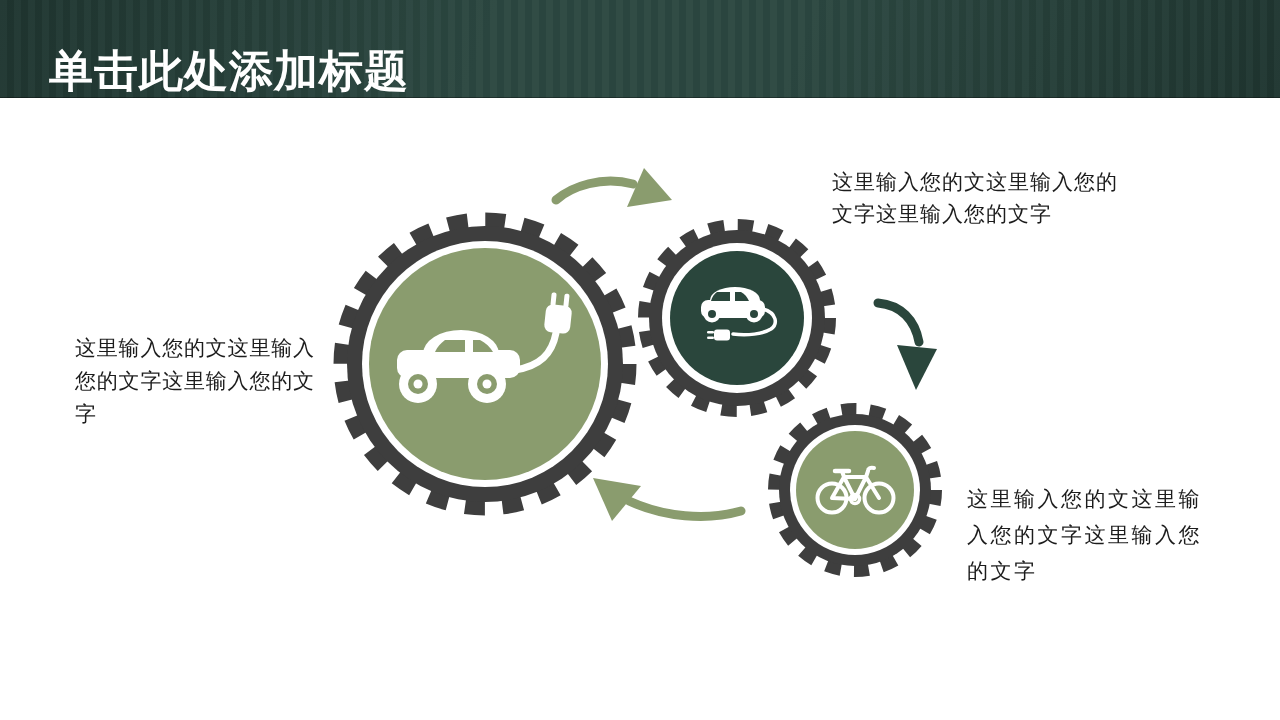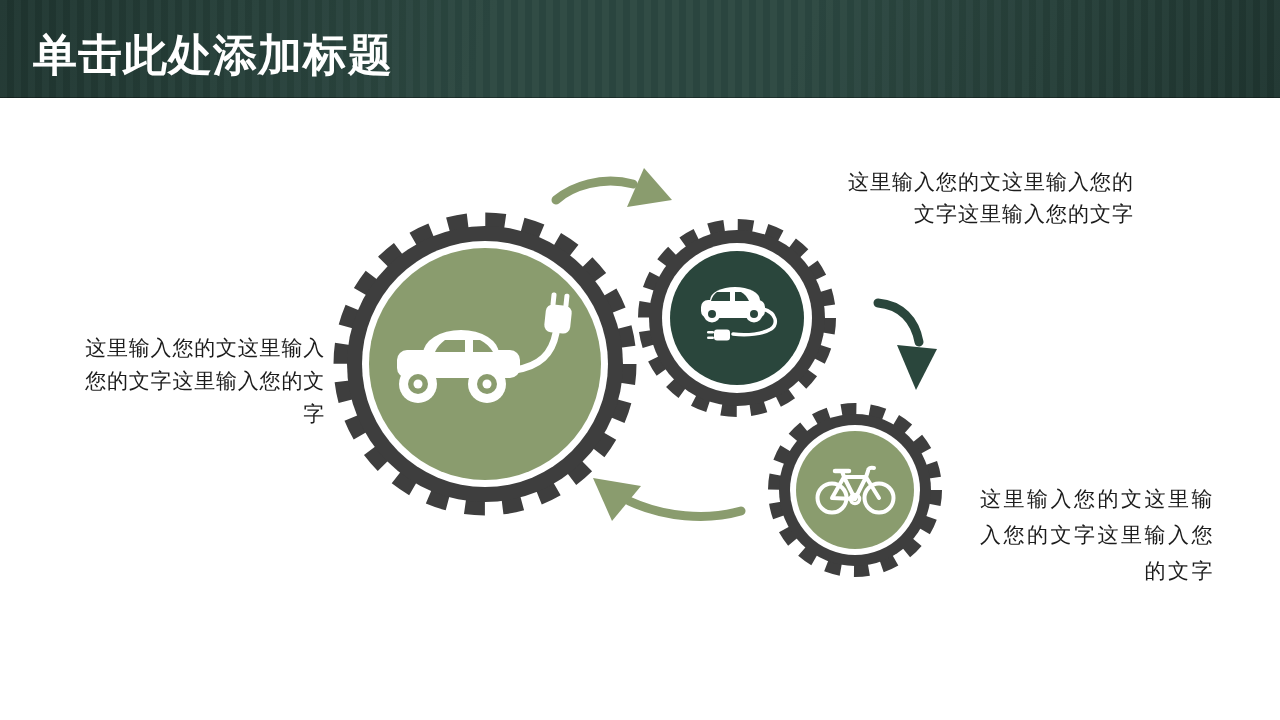--- a/index.html
+++ b/index.html
@@ -13,40 +13,40 @@
   
   .header{
     position:absolute;left:0;top:0;width:1280px;height:97px;
     background:
       repeating-linear-gradient(90deg, rgba(255,255,255,0.022) 0 7px, rgba(0,0,0,0.035) 7px 14px),
       linear-gradient(110deg, var(--header_green_dark,#1f3530) 0%, var(--header_green,#2c4841) 38%,
                       var(--header_green,#2c4841) 62%, var(--header_green_dark,#1f3530) 100%);
     border-bottom:1px solid rgba(0,0,0,0.35);
   }
   .title{
-    position:absolute;left:33px;top:29px;margin:0;
+    position:absolute;left:33px;top:29px;margin:16px;
     font-size:44px;line-height:52px;font-weight:bold;
     color:var(--title_text,#fff);letter-spacing:1px;white-space:nowrap;
   }
 
   
   .diagram{position:absolute;left:0;top:0;}
   .gear-teeth{fill:none;stroke:var(--gear_gray,#3e3e3e);}
   .fill-gear{fill:var(--gear_gray,#3e3e3e);}
   .fill-sage{fill:var(--sage,#8a9c6e);}
   .fill-dark{fill:var(--dark_green,#2a463c);}
   .fill-white{fill:#ffffff;}
   .stroke-white{stroke:#ffffff;fill:none;stroke-linecap:round;stroke-linejoin:round;}
   .arrow-tail-sage{fill:none;stroke:var(--sage,#8a9c6e);stroke-width:9;stroke-linecap:round;}
   .arrow-tail-dark{fill:none;stroke:var(--dark_green,#2a463c);stroke-width:9;stroke-linecap:round;}
 
   
   .tb{
     position:absolute;color:var(--text,#1c1c1c);
-    font-size:21px;font-weight:normal;text-align:right;
+    font-size:21px;font-weight:normal;text-align:left;
   }
   .tb-left{left:75px;top:331px;width:250px;line-height:33px;letter-spacing:0.8px;}
   .tb-top-right{left:832px;top:166px;width:302px;line-height:32px;letter-spacing:1px;}
   .tb-bottom-right{left:967px;top:481px;width:248px;line-height:36px;letter-spacing:2.5px;}
 </style>
 </head>
 <body>
 
 <div class="slide">
 

